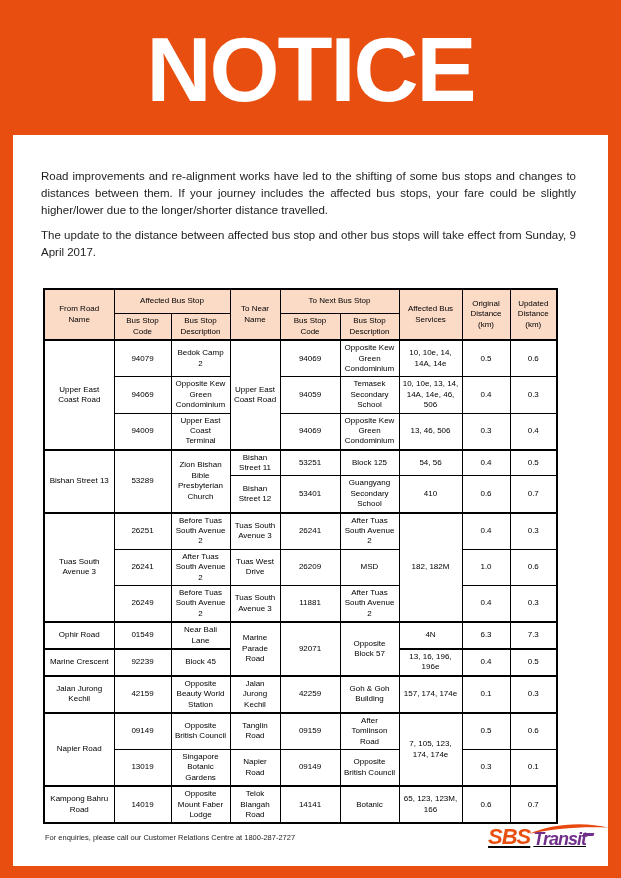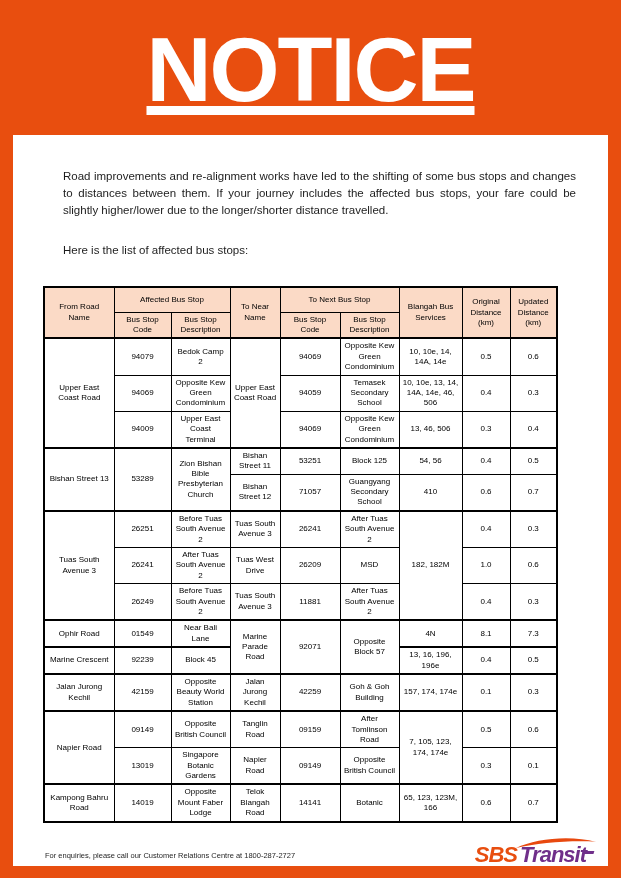--- a/index.html
+++ b/index.html
@@ -22,28 +22,27 @@
     position:absolute;top:0;left:0;width:621px;height:135px;
     display:flex;align-items:center;justify-content:center;
   }
   .banner h1{
     color:#ffffff;
     font-size:90px;
     font-weight:bold;
     letter-spacing:-2px;
     line-height:1;
     padding-top:4px;
-    text-decoration:underline;
   }
   
   .sheet{
     position:absolute;left:13px;top:135px;right:13px;bottom:12px;
     background:#ffffff;
   }
-  .intro{padding:33px 32px 0 50px;color:var(--ink,#1d1d1d);}
+  .intro{padding:33px 32px 0 28px;color:var(--ink,#1d1d1d);}
   .intro p{
     font-size:11.5px;line-height:1.46;text-align:justify;
   }
   .intro p.p2{margin-top:9px;}
   .intro p.list-intro{margin-top:24px;text-align:left;}
   
   table.bus{
     border-collapse:collapse;
     table-layout:fixed;
     width:513px;
@@ -64,40 +63,41 @@
     background:var(--header-bg,#FBDAC6);
     font-weight:normal;
   }
   table.bus thead tr.h1{height:25px;}
   table.bus thead tr.h2{height:22px;}
   table.bus thead{border-bottom:2px solid #000;}
   table.bus tbody tr{height:26px;}
   table.bus tbody tr.gs td{border-top-width:2px;}
   
   .footer{
-    position:absolute;left:0;right:0;bottom:0;
+    position:absolute;left:0;right:0;bottom:18px;
     display:flex;align-items:center;justify-content:space-between;
     padding:0 10px 0 32px;
   }
   .enquiries{font-size:7.5px;color:#262626;}
   .logo{
     display:flex;align-items:flex-end;
     font-style:italic;font-weight:bold;
     line-height:1;
     padding-right:4px;
+    text-decoration:underline;
   }
   .logo-sbs{
     color:var(--orange,#E84E0F);
     font-size:22px;letter-spacing:-1px;
     margin-right:3px;
   }
   .logo-transit-wrap{position:relative;display:inline-block;}
   .logo-transit{
     color:var(--purple,#702F8A);
-    font-size:22px;letter-spacing:-1px;
+    font-size:18px;letter-spacing:-1px;
   }
   .logo-swoosh{
     position:absolute;top:-7px;left:-6px;width:84px;height:12px;
   }
   .logo-dash{
     display:inline-block;width:11px;height:2.5px;
     background:var(--purple,#702F8A);
     margin-left:-3px;margin-bottom:13px;
     transform:skewX(-18deg);
   }
@@ -106,42 +106,42 @@
 <body>
 
 <div class="banner">
   <h1>NOTICE</h1>
 </div>
 
 <div class="sheet">
 
   <div class="intro">
     <p class="p1">Road improvements and re-alignment works have led to the shifting of some bus stops and changes to distances between them. If your journey includes the affected bus stops, your fare could be slightly higher/lower due to the longer/shorter distance travelled.</p>
-    <p class="list-intro">Here is the list of affected bus stops:</p>
+    <p class="p2">The update to the distance between affected bus stop and other bus stops will take effect from Sunday, 9 April 2017.</p>
   </div>
 
   <table class="bus">
     <colgroup>
       <col style="width:70px">
         <col style="width:57px">
         <col style="width:59px">
       <col style="width:50px">
         <col style="width:60px">
         <col style="width:59px">
       <col style="width:63px">
         <col style="width:48px">
         <col style="width:47px">
     </colgroup>
     <thead>
         <tr class="h1">
           <th rowspan="2">From Road Name</th>
           <th colspan="2">Affected Bus Stop</th>
           <th rowspan="2">To Near Name</th>
           <th colspan="2">To Next Bus Stop</th>
-          <th rowspan="2">Blangah Bus Services</th>
+          <th rowspan="2">Affected Bus Services</th>
           <th rowspan="2">Original Distance (km)</th>
           <th rowspan="2">Updated Distance (km)</th>
         </tr>
         <tr class="h2">
           <th>Bus Stop Code</th>
           <th>Bus Stop Description</th>
           <th>Bus Stop Code</th>
           <th>Bus Stop Description</th>
         </tr>
       </thead>
@@ -181,21 +181,21 @@
           <td rowspan="2">Zion Bishan Bible Presbyterian Church</td>
           <td>Bishan Street 11</td>
           <td>53251</td>
           <td>Block 125</td>
           <td>54, 56</td>
           <td>0.4</td>
           <td>0.5</td>
         </tr>
         <tr>
           <td>Bishan Street 12</td>
-          <td>71057</td>
+          <td>53401</td>
           <td>Guangyang Secondary School</td>
           <td>410</td>
           <td>0.6</td>
           <td>0.7</td>
         </tr>
         <tr class="gs">
           <td rowspan="3">Tuas South Avenue 3</td>
           <td>26251</td>
           <td>Before Tuas South Avenue 2</td>
           <td>Tuas South Avenue 3</td>
@@ -224,21 +224,21 @@
           <td>0.3</td>
         </tr>
         <tr class="gs">
           <td>Ophir Road</td>
           <td>01549</td>
           <td>Near Bali Lane</td>
           <td rowspan="2">Marine Parade Road</td>
           <td rowspan="2">92071</td>
           <td rowspan="2">Opposite Block 57</td>
           <td>4N</td>
-          <td>8.1</td>
+          <td>6.3</td>
           <td>7.3</td>
         </tr>
         <tr class="gs">
           <td>Marine Crescent</td>
           <td>92239</td>
           <td>Block 45</td>
           <td>13, 16, 196, 196e</td>
           <td>0.4</td>
           <td>0.5</td>
         </tr>

